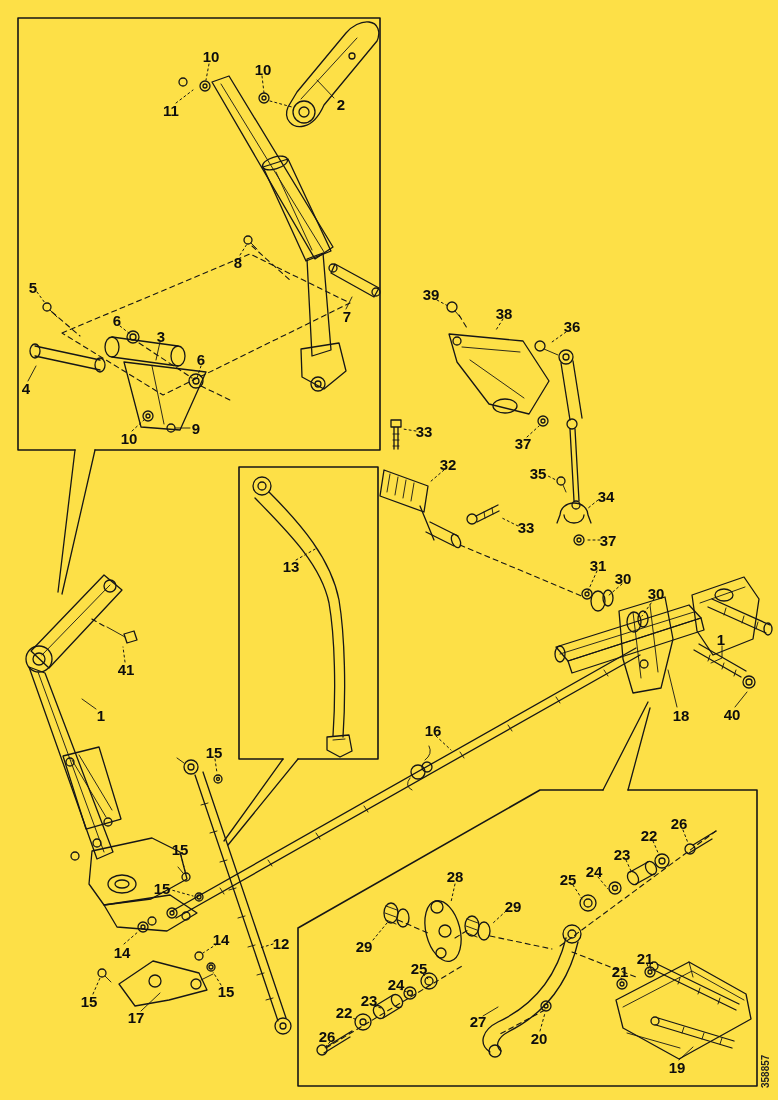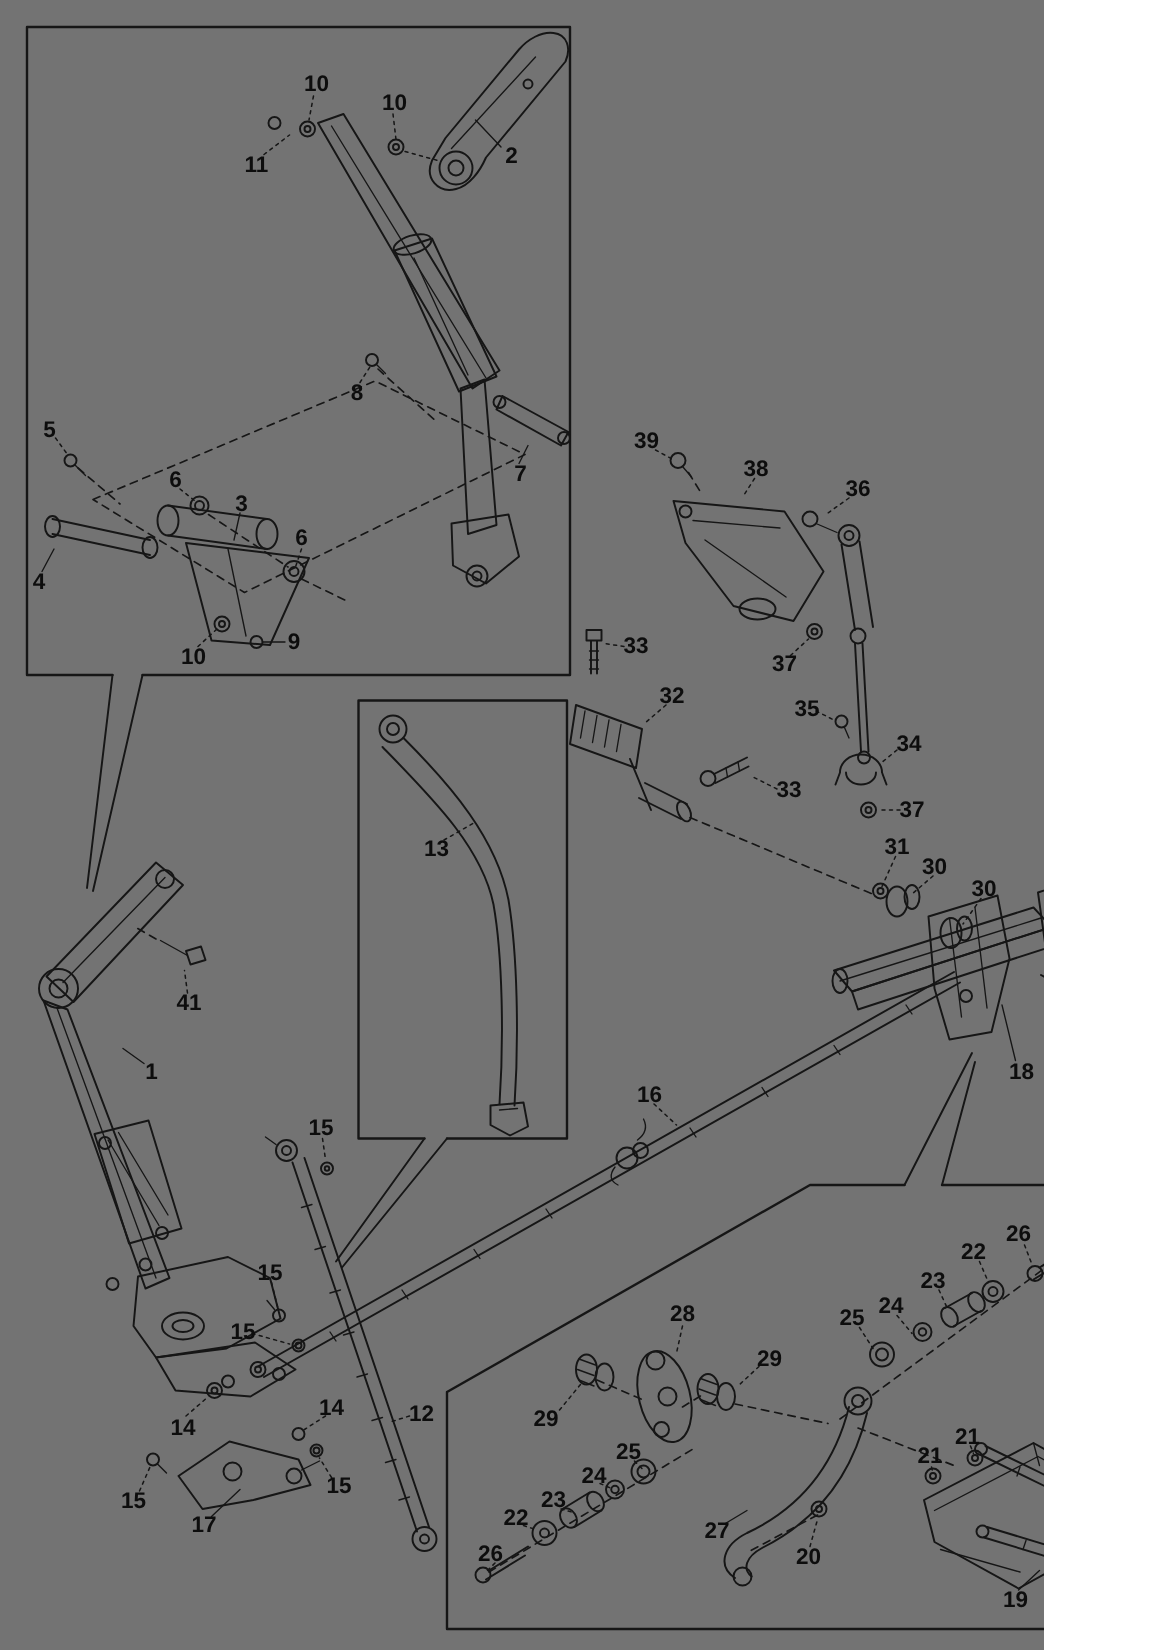--- a/index.html
+++ b/index.html
@@ -1,16 +1,16 @@
 <!DOCTYPE html>
 <html><head>
 <meta charset="utf-8">
 <style>
   html,body{margin:0;padding:0;background:#fff;}
-  .page{position:relative;width:696px;height:1100px;background:#737373;overflow:hidden;
+  .page{position:relative;width:778px;height:1100px;background:#fde047;overflow:hidden;
         font-family:"Liberation Sans",sans-serif;text-align:center;}
   svg{display:block;}
   .art path,.art line,.art circle,.art ellipse{stroke:#161616;fill:none;stroke-width:1.3;
         stroke-linecap:round;stroke-linejoin:round;}
   .art .thin{stroke-width:0.9;}
   .art .d{stroke-dasharray:5 4;stroke-width:1.1;}
   .art .dot{stroke-dasharray:2 3;stroke-width:1;}
   .art .box{stroke-width:1.6;}
   #callouts text{font-family:"Liberation Sans",sans-serif;font-weight:700;font-size:15px;
         fill:#0d0d0d;text-anchor:middle;dominant-baseline:central;}

